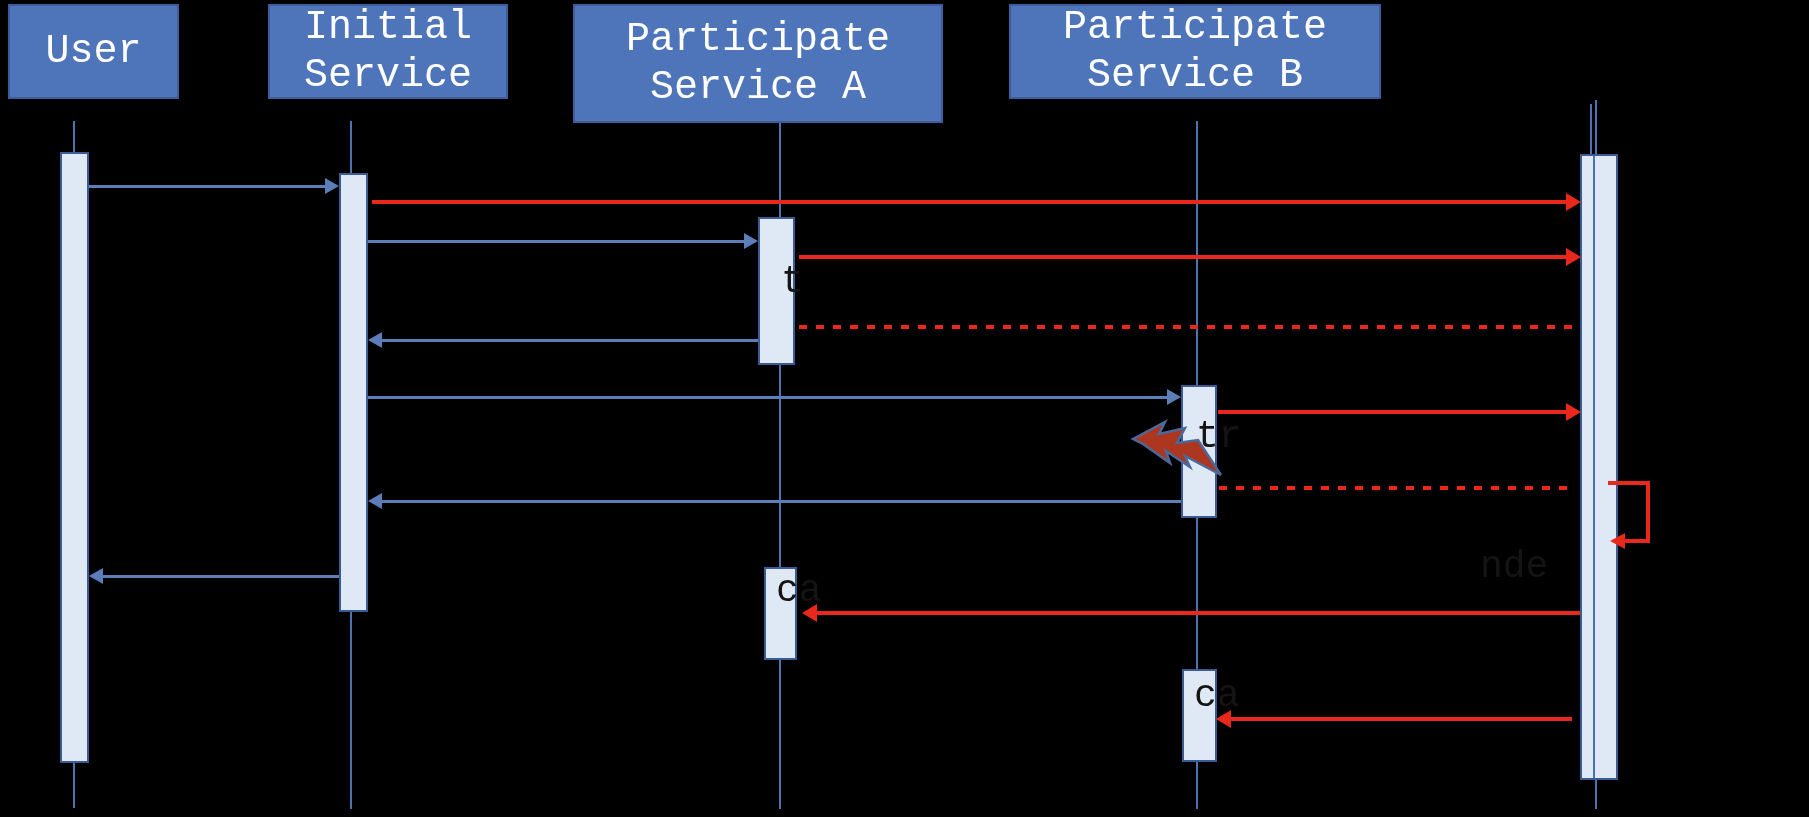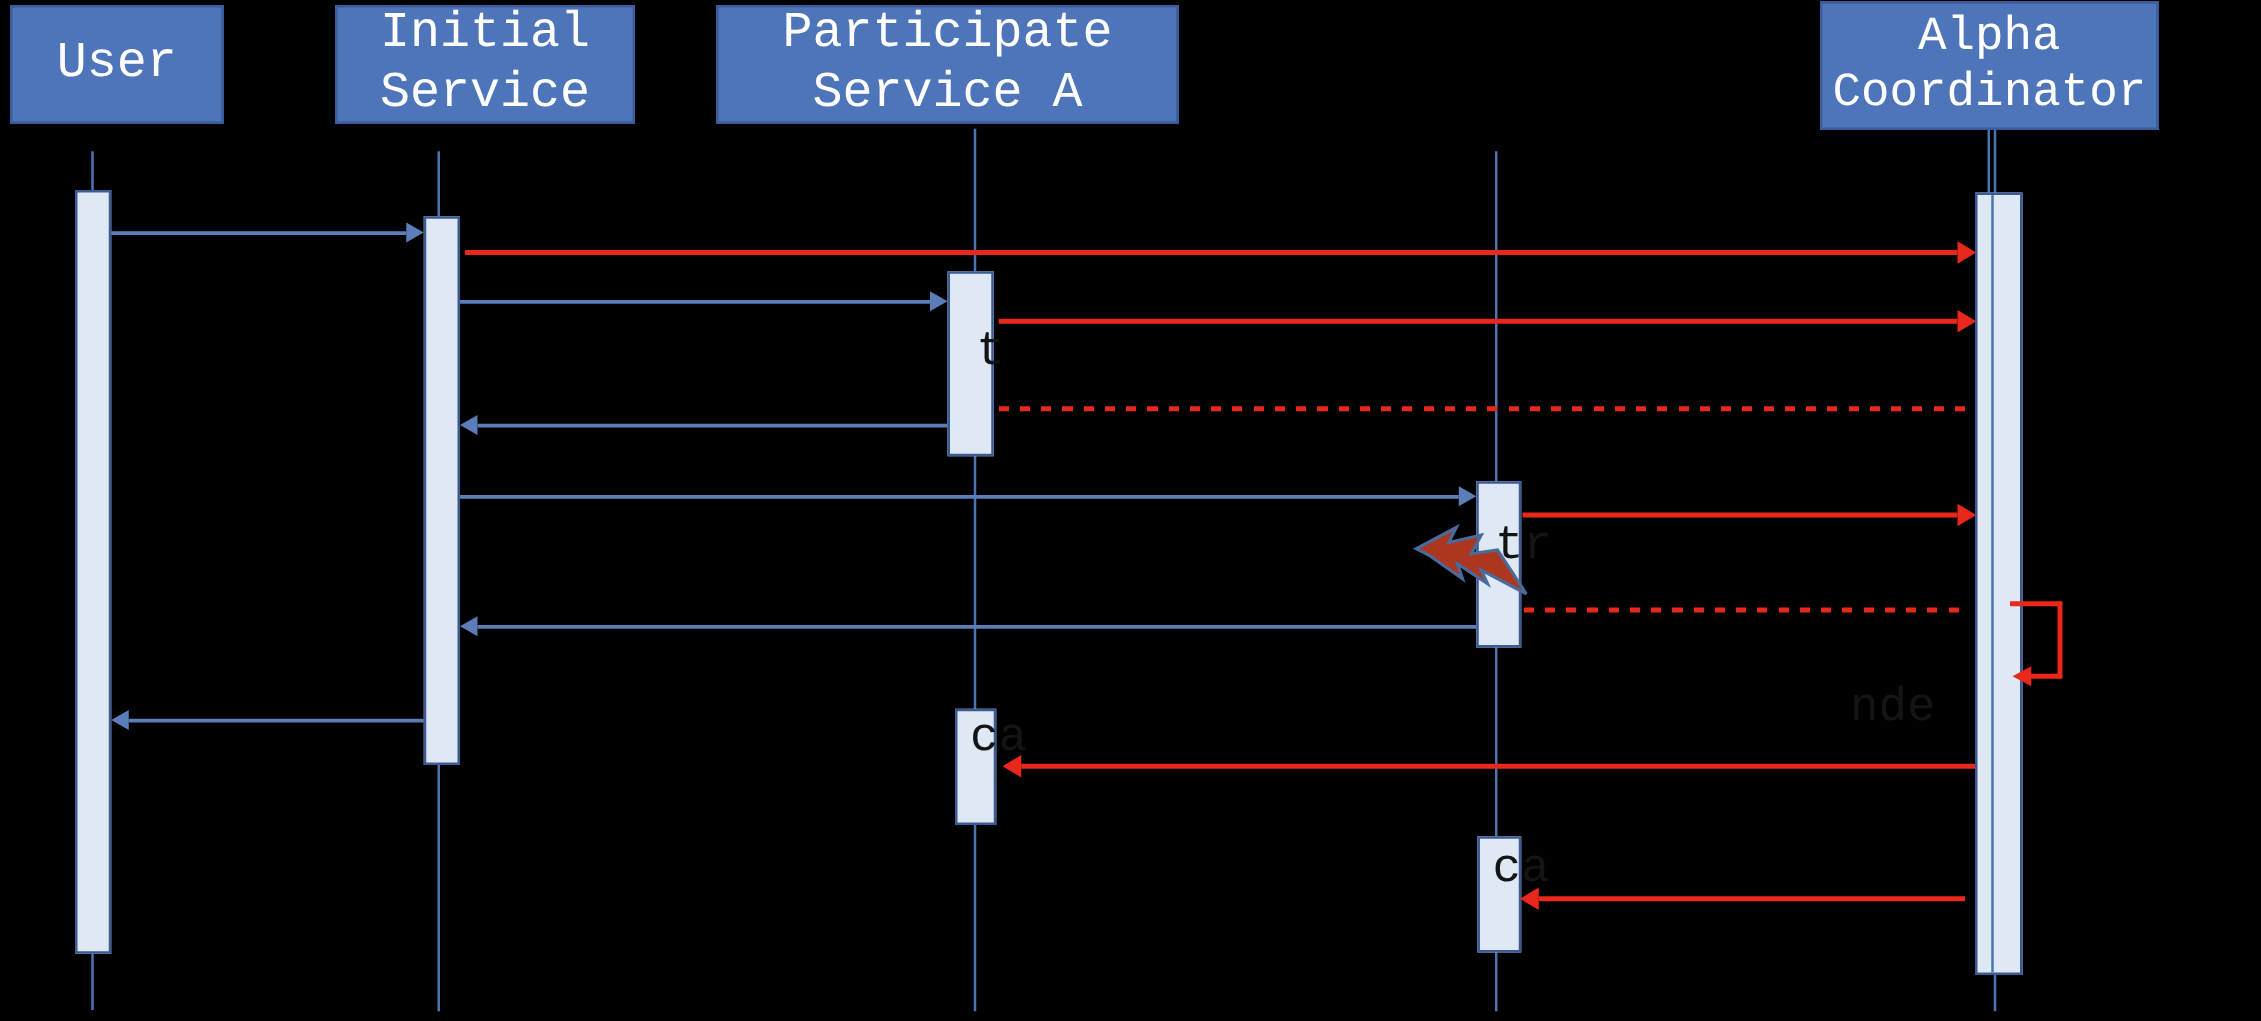--- a/index.html
+++ b/index.html
@@ -28,26 +28,25 @@
     <div style="position: absolute; left: 779px; top: 103px; width: 2px; height: 706px; background: rgb(76, 116, 178); z-index: 1;"></div>
     <div style="position: absolute; left: 1196px; top: 121px; width: 2px; height: 688px; background: rgb(76, 116, 178); z-index: 1;"></div>
     <div style="position: absolute; left: 1595px; top: 100px; width: 2px; height: 709px; background: rgb(76, 116, 178); z-index: 1;"></div>
     <div style="position: absolute; left: 1590px; top: 104px; width: 2px; height: 50px; background: rgb(76, 116, 178); z-index: 1;"></div>
     <div class="actor-header" style="left: 8px; top: 4px; width: 171px; height: 95px; background: rgb(78, 116, 185); border: 2px solid rgb(61, 92, 156); color: rgb(255, 255, 255);">
       <span class="actor-label">User</span>
     </div>
     <div class="actor-header" style="left: 268px; top: 4px; width: 240px; height: 95px; background: rgb(78, 116, 185); border: 2px solid rgb(61, 92, 156); color: rgb(255, 255, 255);">
       <span class="actor-label">Initial Service</span>
     </div>
-    <div class="actor-header" style="left: 573px; top: 4px; width: 370px; height: 95px; background: rgb(78, 116, 185); border: 2px solid rgb(61, 92, 156); color: rgb(255, 255, 255);">
+    <div class="actor-header" style="left: 573px; top: 4px; width: 370px; height: 119px; background: rgb(78, 116, 185); border: 2px solid rgb(61, 92, 156); color: rgb(255, 255, 255);">
       <span class="actor-label">Participate Service A</span>
     </div>
-    <div class="actor-header" style="left: 1456px; top: 1px; width: 271px; height: 103px; background: rgb(78, 116, 185); border: 2px solid rgb(61, 92, 156); color: rgb(255, 255, 255);">
-      <span class="actor-label two-line">Alpha
-Coordinator</span>
+    <div class="actor-header" style="left: 1009px; top: 4px; width: 372px; height: 95px; background: rgb(78, 116, 185); border: 2px solid rgb(61, 92, 156); color: rgb(255, 255, 255);">
+      <span class="actor-label">Participate Service B</span>
     </div>
     <div class="activation" style="left: 60px; top: 152px; width: 29px; height: 611px; background: rgb(223, 233, 246); border: 2px solid rgb(58, 91, 148);"></div>
     <div class="activation" style="left: 339px; top: 173px; width: 29px; height: 439px; background: rgb(223, 233, 246); border: 2px solid rgb(58, 91, 148);"></div>
     <div class="activation" style="left: 758px; top: 217px; width: 37px; height: 148px; background: rgb(223, 233, 246); border: 2px solid rgb(58, 91, 148);"></div>
     <div class="activation" style="left: 764px; top: 567px; width: 33px; height: 93px; background: rgb(223, 233, 246); border: 2px solid rgb(58, 91, 148);"></div>
     <div class="activation" style="left: 1181px; top: 385px; width: 36px; height: 133px; background: rgb(223, 233, 246); border: 2px solid rgb(58, 91, 148);"></div>
     <div class="activation" style="left: 1182px; top: 669px; width: 35px; height: 93px; background: rgb(223, 233, 246); border: 2px solid rgb(58, 91, 148);"></div>
     <div class="activation" style="left: 1580px; top: 154px; width: 38px; height: 626px; background: rgb(223, 233, 246); border: 2px solid rgb(58, 91, 148);"></div>
     <div style="position: absolute; left: 1593px; top: 156px; width: 2px; height: 622px; background: rgb(76, 116, 178); z-index: 3;"></div>
     <div class="msg-line" style="left: 89px; top: 184.5px; width: 236px; height: 3px; background: rgb(91, 125, 184);"></div>

